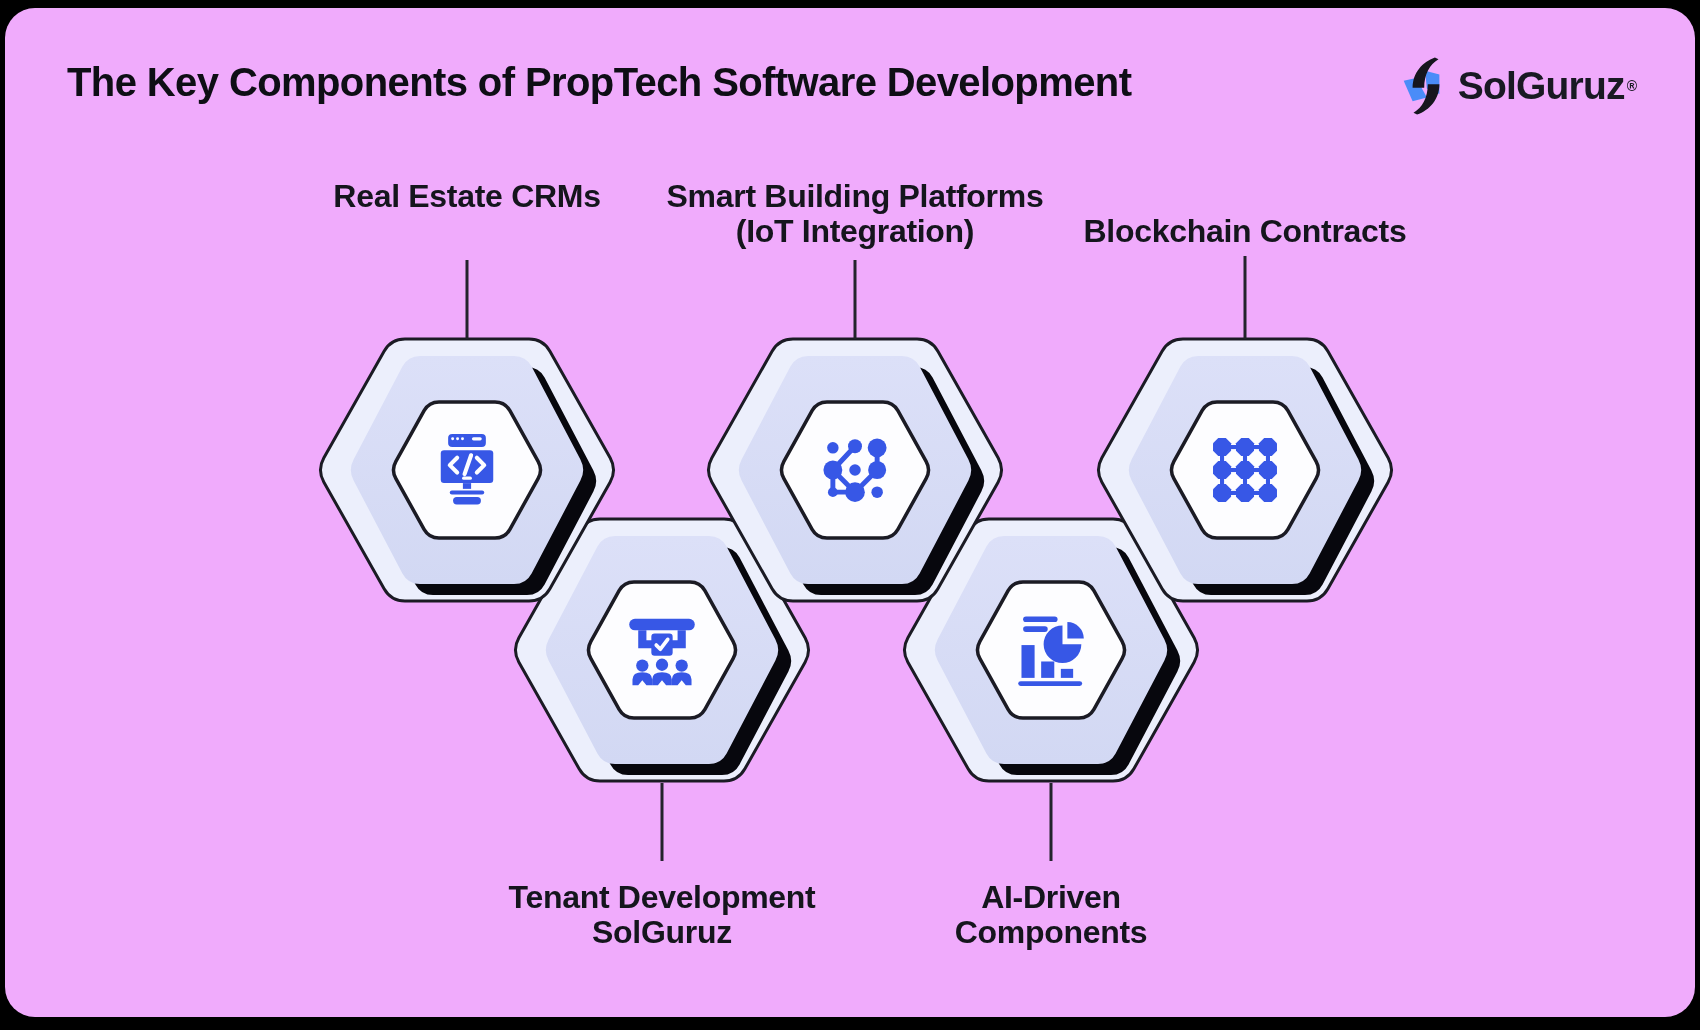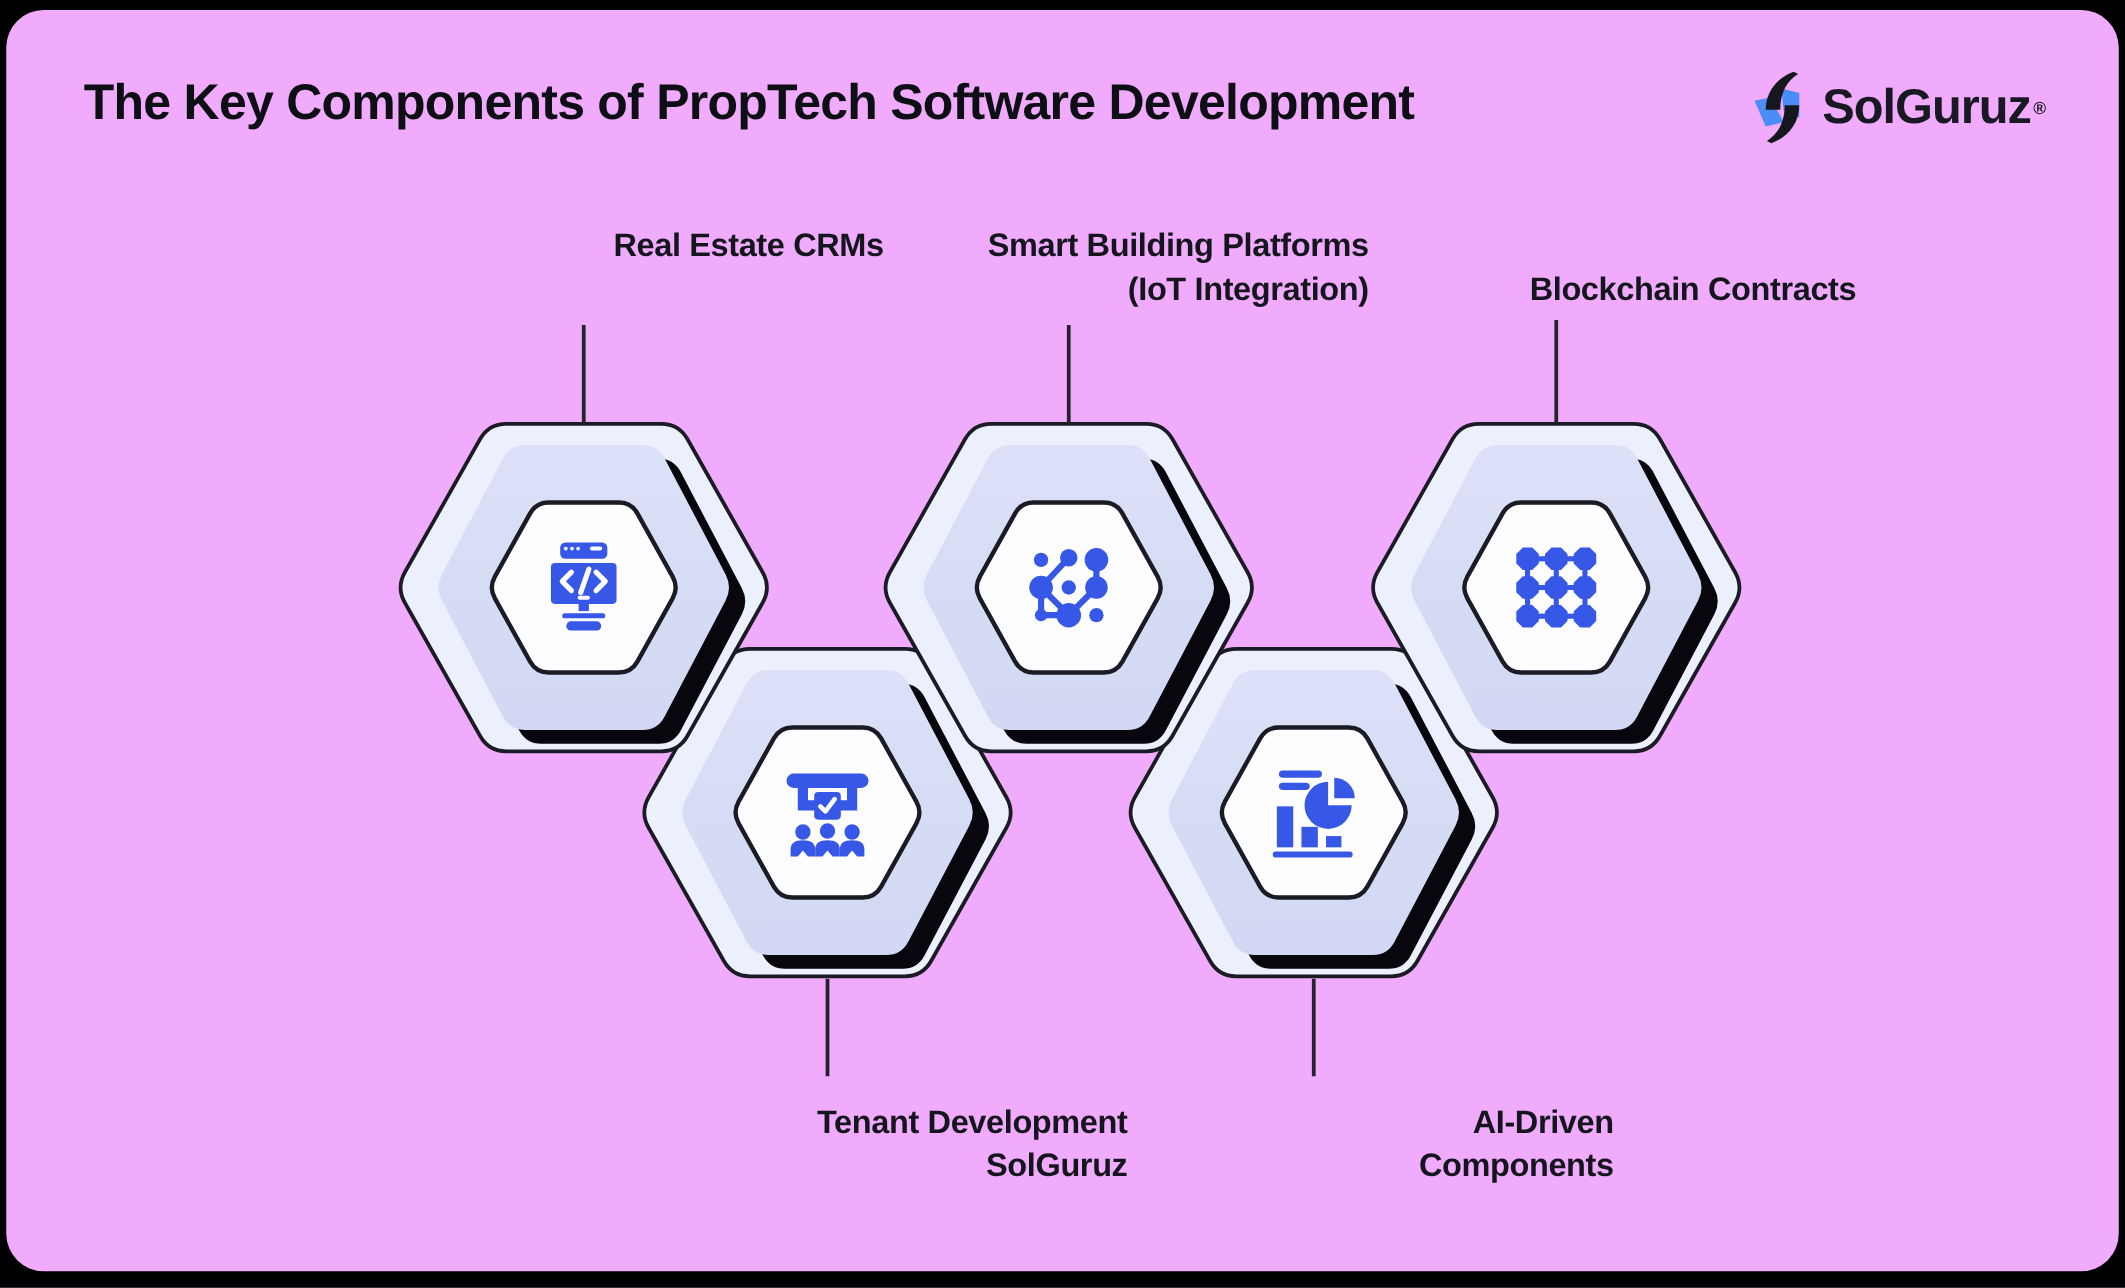--- a/index.html
+++ b/index.html
@@ -8,22 +8,22 @@
   .panel{position:absolute;left:5px;top:8px;right:5px;bottom:13px;
          background:#f0abfc;border-radius:30px;overflow:hidden;}
   .title{position:absolute;left:62px;top:52px;font-size:40px;font-weight:700;
          color:#0E0E15;letter-spacing:-0.6px;}
   
   .logo{position:absolute;right:58px;top:48px;display:flex;align-items:center;}
   .logo svg{display:block;}
   .logo-text{font-size:39px;font-weight:700;color:#191923;letter-spacing:-0.8px;margin-left:7px;}
   .logo-reg{font-size:14px;font-weight:700;color:#191923;vertical-align:super;margin-left:2px;}
   
-  .label{position:absolute;width:480px;transform:translateX(-50%);text-align:right;
-         font-size:26px;line-height:35px;font-weight:700;color:#15151D;letter-spacing:-0.3px;}
+  .label{position:absolute;width:480px;transform:translateX(-50%);text-align:center;
+         font-size:32px;line-height:35px;font-weight:700;color:#15151D;letter-spacing:-0.3px;}
   
   .connector{position:absolute;width:3px;background:#23232C;transform:translateX(-50%);}
   
   .hexgroup{position:absolute;width:360px;height:310px;}
   .icon{color:#3757E6;}
   .outline-hex{fill:#ECEFFC;stroke:#1B1B24;stroke-width:3;}
   .shadow-hex{fill:#07070D;}
   .tile-hex{fill:url(#lavGrad);}
   .white-hex{fill:#FDFDFF;stroke:#1B1B24;stroke-width:3.5;}
 </style>

